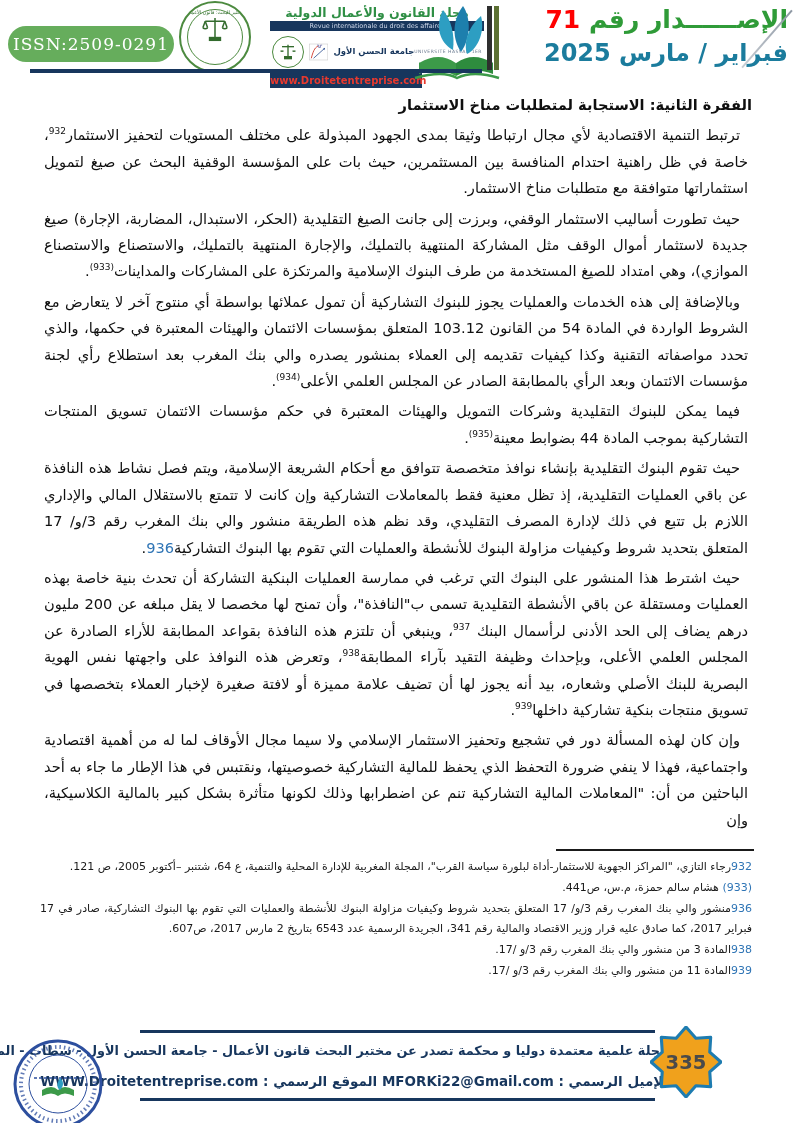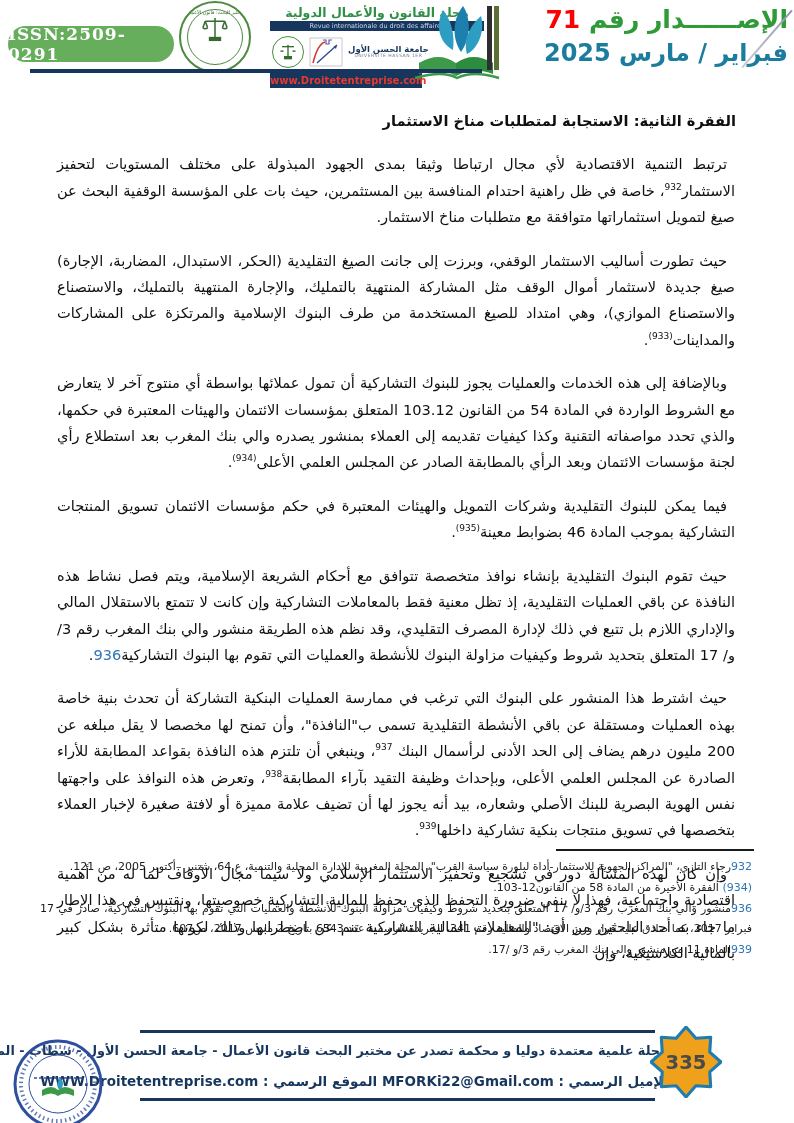--- a/index.html
+++ b/index.html
@@ -5,55 +5,55 @@
   html,body{margin:0;padding:0;background:#888;}
   .page{
     position:relative; width:794px; height:1123px; margin:0 auto;
     background:#ffffff; overflow:hidden;
     font-family:"DejaVu Sans", sans-serif; color:#111;
   }
   
   .issn-badge{
     position:absolute; left:8px; top:26px; width:166px; height:36px;
     background:#66ad5c; border-radius:18px; display:flex; align-items:center; justify-content:center;
-    color:#fff; font-family:"DejaVu Serif", serif; font-weight:bold; font-size:17px; letter-spacing:1px;
+    color:#fff; font-family:"DejaVu Serif", serif; font-weight:normal; font-size:17px; letter-spacing:1px;
   }
   .lab-logo{
     position:absolute; left:179px; top:1px; width:72px; height:72px; border-radius:50%;
     border:2px solid #4c8a3f; box-sizing:border-box; background:#fff;
     display:flex; flex-direction:column; align-items:center; justify-content:flex-start; overflow:hidden;
   }
   .lab-logo .ring{position:absolute; inset:6px; border:1px solid #4c8a3f; border-radius:50%;}
   .lab-logo .lab-txt{font-size:5.5px; color:#2e6b2a; margin-top:6px; white-space:nowrap; transform:scale(.9);}
   .center-logo{position:absolute; left:270px; top:5px; width:214px;}
   .cl-title{color:#2f8f45; font-weight:bold; font-size:12.5px; text-align:center; direction:rtl; white-space:nowrap;}
   .cl-frbar{background:#17365d; color:#cfd8ea; font-size:6.5px; text-align:center; padding:1px 0; margin-top:1px;}
   .cl-mid{display:flex; align-items:center; gap:5px; height:40px; padding:1px 2px;}
   .mini-circle{width:30px; height:30px; border-radius:50%; border:1.5px solid #4c8a3f; display:flex; align-items:center; justify-content:center; flex:0 0 auto;}
-  .univ-block{display:flex; flex-direction:column; align-items:center; line-height:1.1;text-align:center;}
+  .univ-block{display:flex; flex-direction:row; align-items:center; line-height:1.1;text-align:center;}
   .univ-ar{color:#17365d; font-size:8.5px; font-weight:bold; direction:rtl; white-space:nowrap;}
   .univ-la{color:#6b7b90; font-size:4.5px; letter-spacing:.5px; white-space:nowrap;}
   .cl-urlbar{width:152px; background:#17365d; color:#e8392e; font-weight:bold; font-size:10px; text-align:center; padding:2px 0;}
   .book-logo{position:absolute; left:413px; top:6px;}
   .vbar1{position:absolute; left:487px; top:6px; width:5px; height:64px; background:#2e2e2e;}
   .vbar2{position:absolute; left:494px; top:6px; width:5px; height:64px; background:#5c7033;}
   .issue-block{position:absolute; left:504px; top:5px; width:284px; direction:rtl; text-align:right;}
   .issue-l1{font-size:25px; font-weight:bold; color:#2f9b38; white-space:nowrap; line-height:1.2;}
   .issue-num{color:#ff0000;}
   .issue-l2{font-size:24px; font-weight:bold; color:#1b7c9d; white-space:nowrap; margin-top:4px; line-height:1.2;}
   .pencil{position:absolute; left:729px; top:38px; width:76px; height:2px;
     background:linear-gradient(90deg,#c9ced4,#8d97a3); transform:rotate(-49deg);}
   .header-rule{position:absolute; left:30px; top:69px; width:452px; height:4px; background:#17365d;}
   
   .body-text{
     position:absolute; top:92px; left:40px; right:42px;
     direction:rtl; text-align:justify; font-size:14.6px; line-height:26.4px; color:#0f0f0f;
   }
-  .body-heading{font-weight:bold; margin:16px; text-indent:0;}
-  .para{margin:17px; text-indent:8px;}
+  .body-heading{font-weight:bold; margin:0; text-indent:0;}
+  .para{margin:4px; text-indent:8px;}
   .fnref{font-size:9px; line-height:0; vertical-align:6px;}
   .blue{color:#2e74b5;}
   
   .fn-sep{position:absolute; top:849px; right:40px; width:198px; height:2px; background:#1a1a1a;}
   .footnotes{
     position:absolute; top:857px; left:40px; right:42px;
     direction:rtl; text-align:justify; font-size:11px; line-height:20px; color:#1a1a1a;
   }
   .fn{margin:0 0 1px 0;}
   .fn-num{color:#2e74b5;}
@@ -149,32 +149,33 @@
 
   <div class="pencil"></div>
   <div class="header-rule"></div>
 
   <div class="body-text">
     <p class="body-heading">الفقرة الثانية: الاستجابة لمتطلبات مناخ الاستثمار</p>
     <div>
         <p class="para"><span>ترتبط التنمية الاقتصادية لأي مجال ارتباطا وثيقا بمدى الجهود المبذولة على مختلف المستويات لتحفيز الاستثمار</span><sup class="fnref">932</sup><span>، خاصة في ظل راهنية احتدام المنافسة بين المستثمرين، حيث بات على المؤسسة الوقفية البحث عن صيغ لتمويل استثماراتها متوافقة مع متطلبات مناخ الاستثمار.</span></p>
         <p class="para"><span>حيث تطورت أساليب الاستثمار الوقفي، وبرزت إلى جانت الصيغ التقليدية (الحكر، الاستبدال، المضاربة، الإجارة) صيغ جديدة لاستثمار أموال الوقف مثل المشاركة المنتهية بالتمليك، والإجارة المنتهية بالتمليك، والاستصناع والاستصناع الموازي)، وهي امتداد للصيغ المستخدمة من طرف البنوك الإسلامية والمرتكزة على المشاركات والمداينات</span><sup class="fnref">(933)</sup><span>.</span></p>
         <p class="para"><span>وبالإضافة إلى هذه الخدمات والعمليات يجوز للبنوك التشاركية أن تمول عملائها بواسطة أي منتوج آخر لا يتعارض مع الشروط الواردة في المادة 54 من القانون 103.12 المتعلق بمؤسسات الائتمان والهيئات المعتبرة في حكمها، والذي تحدد مواصفاته التقنية وكذا كيفيات تقديمه إلى العملاء بمنشور يصدره والي بنك المغرب بعد استطلاع رأي لجنة مؤسسات الائتمان وبعد الرأي بالمطابقة الصادر عن المجلس العلمي الأعلى</span><sup class="fnref">(934)</sup><span>.</span></p>
-        <p class="para"><span>فيما يمكن للبنوك التقليدية وشركات التمويل والهيئات المعتبرة في حكم مؤسسات الائتمان تسويق المنتجات التشاركية بموجب المادة 46 بضوابط معينة</span><sup class="fnref">(935)</sup><span>.</span></p>
+        <p class="para"><span>فيما يمكن للبنوك التقليدية وشركات التمويل والهيئات المعتبرة في حكم مؤسسات الائتمان تسويق المنتجات التشاركية بموجب المادة 44 بضوابط معينة</span><sup class="fnref">(935)</sup><span>.</span></p>
         <p class="para"><span>حيث تقوم البنوك التقليدية بإنشاء نوافذ متخصصة تتوافق مع أحكام الشريعة الإسلامية، ويتم فصل نشاط هذه النافذة عن باقي العمليات التقليدية، إذ  تظل معنية فقط بالمعاملات التشاركية وإن كانت لا تتمتع بالاستقلال المالي والإداري اللازم بل تتبع في ذلك لإدارة المصرف التقليدي، وقد نظم هذه الطريقة منشور والي بنك المغرب رقم 3/و/ 17 المتعلق بتحديد شروط وكيفيات مزاولة البنوك للأنشطة والعمليات التي تقوم بها البنوك التشاركية</span><span class="blue">936</span><span>.</span></p>
         <p class="para"><span>حيث اشترط هذا المنشور على البنوك التي ترغب في ممارسة العمليات البنكية التشاركة أن تحدث بنية خاصة بهذه العمليات ومستقلة عن باقي الأنشطة التقليدية تسمى ب"النافذة"، وأن تمنح لها مخصصا لا يقل مبلغه عن 200 مليون درهم يضاف إلى الحد الأدنى لرأسمال البنك </span><sup class="fnref">937</sup><span>، وينبغي أن تلتزم هذه النافذة بقواعد المطابقة للأراء الصادرة عن المجلس العلمي الأعلى، وبإحداث وظيفة التقيد بآراء المطابقة</span><sup class="fnref">938</sup><span>، وتعرض هذه النوافذ على واجهتها نفس الهوية البصرية للبنك الأصلي وشعاره، بيد أنه يجوز لها أن تضيف علامة مميزة أو لافتة صغيرة لإخبار العملاء بتخصصها في تسويق منتجات بنكية تشاركية داخلها</span><sup class="fnref">939</sup><span>.</span></p>
         <p class="para"><span>وإن كان  لهذه المسألة دور في  تشجيع وتحفيز الاستثمار الإسلامي ولا سيما مجال الأوقاف لما له من أهمية اقتصادية واجتماعية، فهذا لا ينفي ضرورة التحفظ الذي يحفظ للمالية التشاركية خصوصيتها، ونقتبس في هذا الإطار ما جاء به أحد الباحثين من أن: "المعاملات المالية التشاركية تنم عن اضطرابها وذلك لكونها متأثرة بشكل كبير بالمالية الكلاسيكية، وإن</span></p>
       </div>
   </div>
 
   <div class="fn-sep"></div>
   <div class="footnotes">
       <p class="fn"><span class="fn-num">932</span><span>رجاء التازي، "المراكز الجهوية للاستثمار-أداة لبلورة سياسة القرب"، المجلة  المغربية للإدارة المحلية والتنمية، ع 64، شتنبر –أكتوبر 2005، ص 121.</span></p>
-      <p class="fn"><span class="fn-num">(934)</span><span> الفقرة الأخيرة من المادة 58 من القانون12-103.</span></p>
+      <p class="fn"><span class="fn-num">(933)</span><span> هشام سالم حمزة، م.س، ص441.</span></p>
       <p class="fn"><span class="fn-num">936</span><span>منشور والي بنك المغرب رقم 3/و/ 17 المتعلق بتحديد شروط وكيفيات مزاولة البنوك للأنشطة والعمليات التي تقوم بها البنوك التشاركية، صادر في 17 فبراير 2017، كما صادق عليه قرار وزير الاقتصاد والمالية رقم 341، الجريدة الرسمية عدد 6543 بتاريخ 2 مارس 2017، ص607.</span></p>
+      <p class="fn"><span class="fn-num">938</span><span>المادة 3 من منشور والي بنك المغرب رقم 3/و /17.</span></p>
       <p class="fn"><span class="fn-num">939</span><span>المادة 11 من منشور والي بنك المغرب رقم 3/و /17.</span></p>
     </div>
 
   <div class="footer-rule-top"></div>
   <div class="footer-rule-bottom"></div>
   <div class="footer-text">
     <div class="ft-l1">مجلة علمية معتمدة  دوليا و محكمة تصدر عن مختبر البحث قانون الأعمال - جامعة الحسن الأول - سطات - المغرب</div>
     <div class="ft-l2">الإميل الرسمي  : MFORKi22@Gmail.com الموقع الرسمي : WWW.Droitetentreprise.com</div>
   </div>
 

